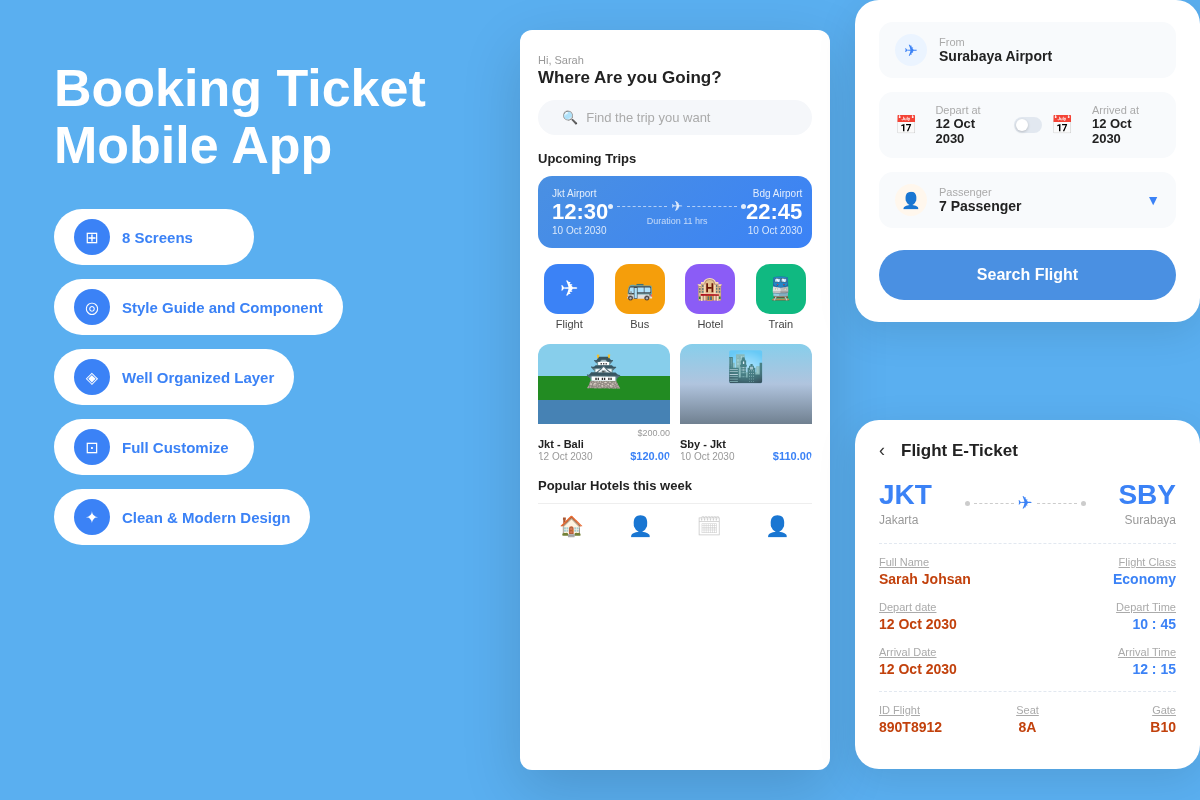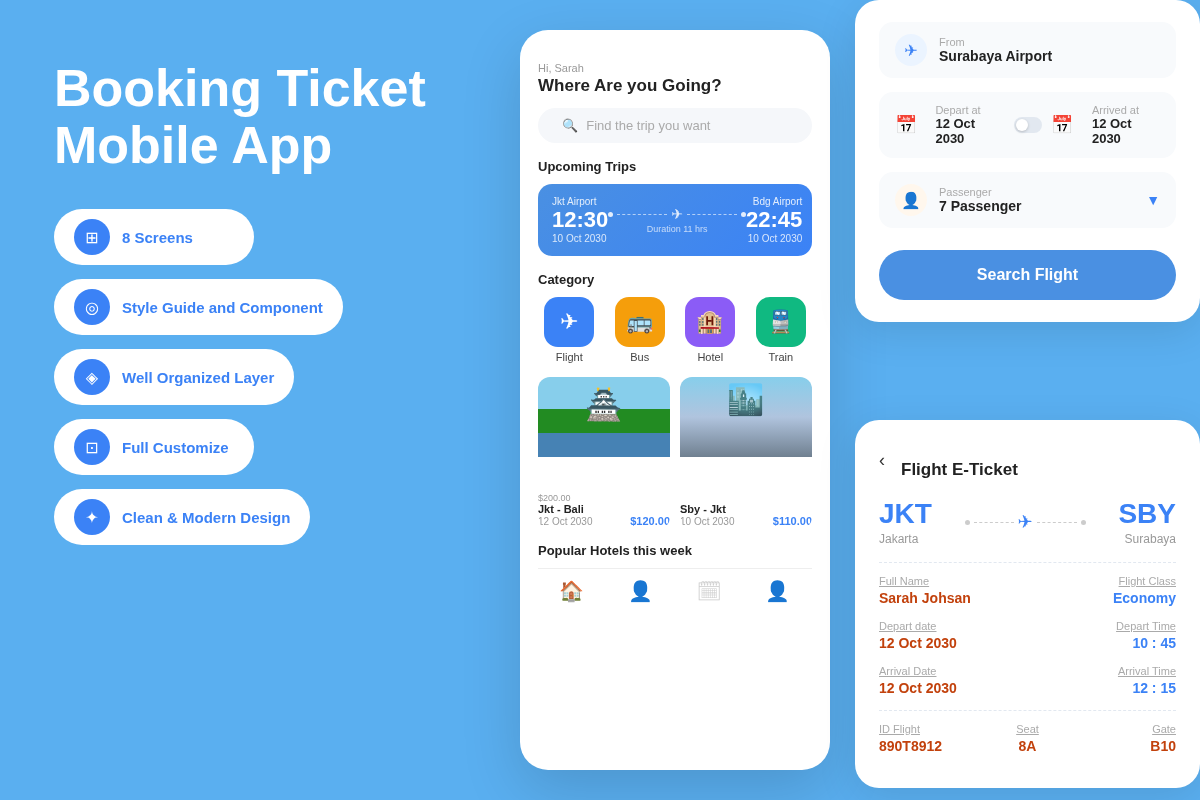--- a/index.html
+++ b/index.html
@@ -74,22 +74,22 @@
     
     .phone-container {
       position: absolute;
       left: 520px;
       top: 30px;
       width: 310px;
       height: 740px;
     }
     .phone-frame {
       background: white;
-      border-radius: 28px;
-      padding: 32px 18px 18px;
+      border-radius: 12px;
+      padding: 24px 18px 18px;
       height: 100%;
       box-shadow: 0 20px 60px rgba(0,0,0,0.15);
       overflow: hidden;
     }
     .phone-greeting {
       font-size: 11px;
       color: #999;
       margin-bottom: 2px;
     }
     .phone-title {
@@ -183,21 +183,21 @@
     .rec-img {
       width: 100%;
       height: 80px;
       background: #ccc;
       position: relative;
     }
     .rec-info { padding: 4px 0 2px; }
     .rec-title { font-size: 11px; font-weight: 700; color: #222; }
     .rec-date { font-size: 10px; color: #999; }
     .rec-price { font-size: 11px; color: #3B82F6; font-weight: 700; text-align: right; }
-    .rec-original { font-size: 9px; color: #999; text-align: left; margin-top: 32px; }
+    .rec-original { font-size: 9px; color: #999; text-align: right; }
     .popular-label { font-size: 13px; font-weight: 700; color: #222; margin-bottom: 10px; }
     .bottom-nav {
       display: flex;
       justify-content: space-around;
       padding-top: 10px;
       border-top: 1px solid #eee;
     }
     .nav-icon { font-size: 20px; color: #3B82F6; }
     .nav-icon.inactive { color: #ccc; }
 
@@ -298,21 +298,21 @@
       border-radius: 24px;
       padding: 20px 24px;
       box-shadow: 0 10px 40px rgba(0,0,0,0.1);
     }
     .ticket-header {
       display: flex;
       align-items: center;
       margin-bottom: 18px;
     }
     .back-btn { font-size: 18px; color: #333; margin-right: 16px; cursor: pointer; }
-    .ticket-title { font-size: 17px; font-weight: 700; color: #222; margin-top: 20px; }
+    .ticket-title { font-size: 17px; font-weight: 700; color: #222; }
     .route-row {
       display: flex;
       align-items: center;
       justify-content: space-between;
       margin-bottom: 16px;
     }
     .airport-code { font-size: 28px; font-weight: 800; color: #3B82F6; }
     .airport-city { font-size: 12px; color: #999; margin-top: 2px; }
     .flight-arrow {
       display: flex;
@@ -428,21 +428,20 @@
           <div style="font-size:9px; opacity:0.8; margin-top:2px;">Duration 11 hrs</div>
         </div>
         <div style="text-align:right;">
           <div class="airport-label">Bdg Airport</div>
           <div class="airport-time">22:45</div>
           <div class="airport-date">10 Oct 2030</div>
         </div>
       </div>
     </div>
 
-    <p class="category-label">Category</p>
     <div class="category-grid" id="category-grid">
         <div class="cat-item">
       <div class="cat-icon" style="background:#3B82F6">✈</div>
       <div class="cat-name">Flight</div>
     </div>
         <div class="cat-item">
       <div class="cat-icon" style="background:#F59E0B">🚌</div>
       <div class="cat-name">Bus</div>
     </div>
         <div class="cat-item">

